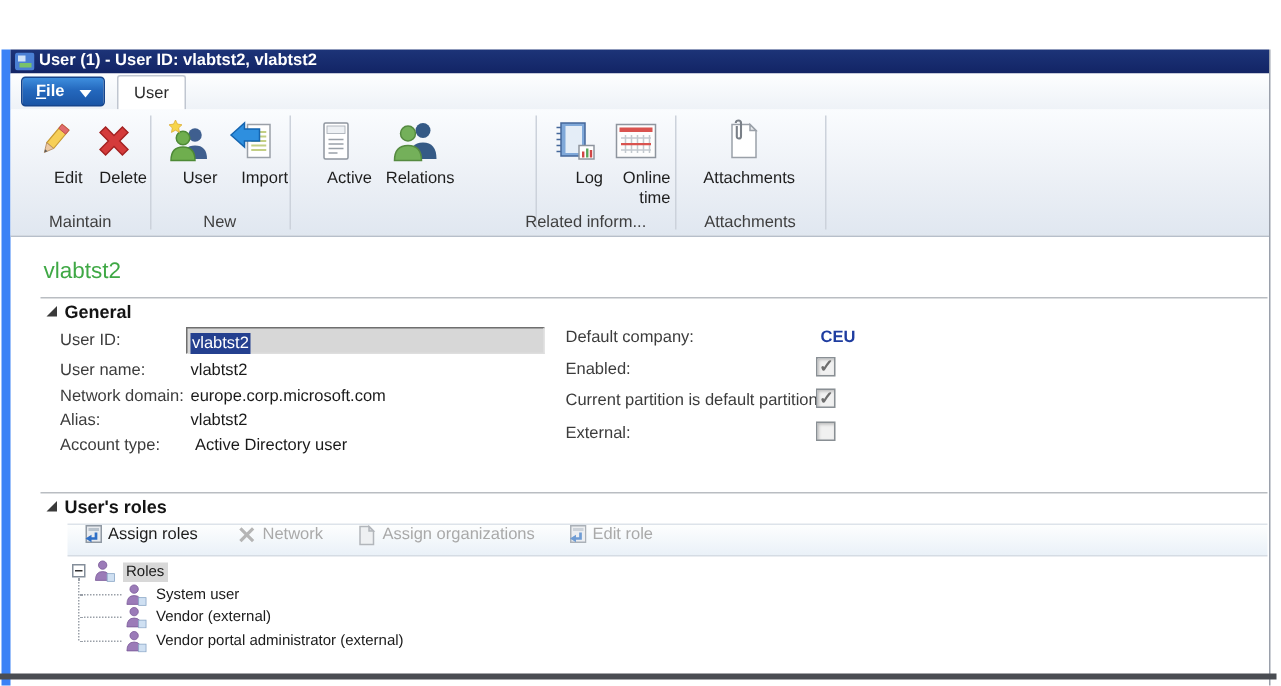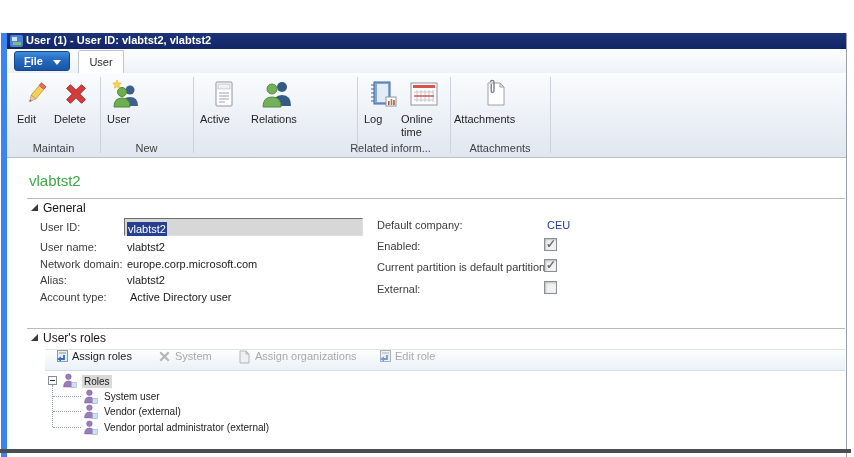--- a/index.html
+++ b/index.html
@@ -27,40 +27,40 @@
   .file-btn .dd-arrow { position:absolute; right:8px; top:8px; width:0; height:0;
     border-left:4px solid transparent; border-right:4px solid transparent; border-top:5px solid #fff; }
   .user-tab { position:absolute; left:71px; top:1px; width:46px; height:23px; background:#fff;
     border:1px solid #c0c6d0; border-bottom:none; border-radius:2px 2px 0 0;
     color:#2b2b2b; font-size:11px; text-align:center; line-height:22px; }
 
   
   .ribbon { position:absolute; left:0; top:40px; width:100%; height:85px;
     background:linear-gradient(#fafcfe,#ecf0f6 55%,#e0e7f0); border-bottom:1px solid #b7bfca; }
   .rsep { position:absolute; top:4px; height:76px; width:1px; background:#ccd2db; }
-  .rbtn { position:absolute; top:4px; height:64px; text-align:left; color:#1e1e1e; font-size:11px; }
+  .rbtn { position:absolute; top:4px; height:64px; text-align:right; color:#1e1e1e; font-size:11px; }
   .ricon { height:34px; display:flex; align-items:center; justify-content:center; }
   .rlabel { margin-top:2px; line-height:13px; }
   .rgrp { position:absolute; top:69px; font-size:11px; color:#3f3f3f; text-align:center;
     white-space:nowrap; overflow:hidden; }
 
   
   .page-title { position:absolute; left:22px; top:139px; font-size:15px; color:#3fa845; }
   .sect-line { position:absolute; left:20px; width:818px; height:1px; background:#b9bdc2; }
   .sect-tri { position:absolute; width:0; height:0;
     border-left:7px solid transparent; border-bottom:7px solid #3a3a3a; }
-  .sect-hdr { position:absolute; font-size:12px; font-weight:normal; color:#141414; }
+  .sect-hdr { position:absolute; font-size:12px; font-weight:bold; color:#141414; }
 
   .flabel { position:absolute; font-size:11px; color:#3c3c3c; white-space:nowrap; }
   .fvalue { position:absolute; font-size:11px; color:#1a1a1a; white-space:nowrap; }
   .userid-box { position:absolute; left:117px; top:185px; width:239px; height:18px;
     background:#d7d7d7; border:1px solid #6f6f6f; border-bottom-color:#dedede; border-right-color:#dedede; }
   .userid-box .sel { display:inline-block; margin:1px 0 0 2px; background:#24408f; color:#fff;
     font-size:11px; line-height:14px; padding:0 1px; }
-  .link-val { color:#1f3da0; font-weight:normal; cursor:pointer; }
+  .link-val { color:#1f3da0; font-weight:bold; cursor:pointer; }
 
   .checkbox { position:absolute; width:13px; height:13px; background:#f1f1f1;
     border:1px solid #898f94; box-shadow:inset 1px 1px 2px rgba(0,0,0,0.22); }
   .checkbox.checked::after { content:"\2713"; position:absolute; left:1px; top:-2px;
     font-size:12px; font-weight:bold; color:#6e6e6e; }
 
   
   .roles-toolbar { position:absolute; left:38px; top:316px; width:800px; height:22px;
     background:linear-gradient(#fdfefe,#eaf1f8); border-top:1px solid #dde3ea;
     border-bottom:1px solid #d5dce4; }
@@ -136,20 +136,36 @@
         <svg width="32" height="30" viewBox="0 0 32 30">
               <circle cx="20" cy="11" r="4.5" fill="#3f5f8f"></circle>
               <path d="M12 27 Q12 18 20 18 Q28 18 28 27 Z" fill="#3f5f8f"></path>
               <circle cx="12" cy="13" r="4.5" fill="#6fae4e" stroke="#4e8a36"></circle>
               <path d="M4 28 Q4 19 12 19 Q20 19 20 28 Z" fill="#6fae4e" stroke="#4e8a36"></path>
               <path d="M7 1 l1.3 2.7 3 .5 -2.2 2.1 .6 3 -2.7 -1.5 -2.7 1.5 .6 -3 -2.2 -2.1 3 -.5 Z" fill="#f7d54a" stroke="#d9a92f" stroke-width="0.5"></path>
             </svg>
       </div>
       <div class="rlabel">User</div>
     </div>
+    <div class="rbtn" style="left:137px;width:48px">
+      <div class="ricon">
+        <svg width="32" height="30" viewBox="0 0 32 30">
+              <rect x="13" y="4" width="15" height="22" fill="#fff" stroke="#9aa0a8"></rect>
+              <g stroke="#c3cf84" stroke-width="1.3">
+                <line x1="15.5" y1="9" x2="25.5" y2="9"></line>
+                <line x1="15.5" y1="12" x2="25.5" y2="12"></line>
+                <line x1="15.5" y1="15" x2="25.5" y2="15"></line>
+                <line x1="15.5" y1="18" x2="25.5" y2="18"></line>
+                <line x1="15.5" y1="21" x2="25.5" y2="21"></line>
+              </g>
+              <path d="M2 11 L11 3 L11 7 L21 7 L21 15 L11 15 L11 19 Z" fill="#2e8fdf" stroke="#1565b0"></path>
+            </svg>
+      </div>
+      <div class="rlabel">Import</div>
+    </div>
 
     <div class="rbtn" style="left:193px;width:48px">
       <div class="ricon">
         <svg width="30" height="30" viewBox="0 0 30 30">
               <rect x="7" y="3" width="16" height="24" rx="1" fill="#fff" stroke="#8e959e"></rect>
               <rect x="9" y="5" width="12" height="5" fill="#eef1f4" stroke="#aab1b9" stroke-width="0.6"></rect>
               <g stroke="#9aa1a9" stroke-width="1">
                 <line x1="10" y1="14" x2="20" y2="14"></line>
                 <line x1="10" y1="17" x2="20" y2="17"></line>
                 <line x1="10" y1="20" x2="20" y2="20"></line>
@@ -272,21 +288,21 @@
             <rect x="6" y="2" width="7" height="2" fill="#b8c2cc"></rect>
             <path d="M11 5 L11 9 L6 9" fill="none" stroke="#2f6fc6" stroke-width="1.8"></path>
             <path d="M8 6.5 L4 9 L8 11.5 Z" fill="#2f6fc6"></path>
           </svg>
       <span>Assign roles</span>
     </div>
     <div class="tb-item disabled" style="left:113px">
       <svg width="13" height="13" viewBox="0 0 13 13">
             <path d="M1.5 3 L3 1.5 L6.5 5 L10 1.5 L11.5 3 L8 6.5 L11.5 10 L10 11.5 L6.5 8 L3 11.5 L1.5 10 L5 6.5 Z" fill="#b5b5b5"></path>
           </svg>
-      <span>System</span>
+      <span>Network</span>
     </div>
     <div class="tb-item disabled" style="left:193px">
       <svg width="13" height="14" viewBox="0 0 13 14">
             <path d="M2 1 L8 1 L11 4 L11 13 L2 13 Z" fill="#eef0f2" stroke="#b2b6bb"></path>
             <path d="M8 1 L8 4 L11 4 Z" fill="#dadee2" stroke="#b2b6bb"></path>
           </svg>
       <span>Assign organizations</span>
     </div>
     <div class="tb-item disabled" style="left:331px">
       <svg width="15" height="14" viewBox="0 0 15 14">

